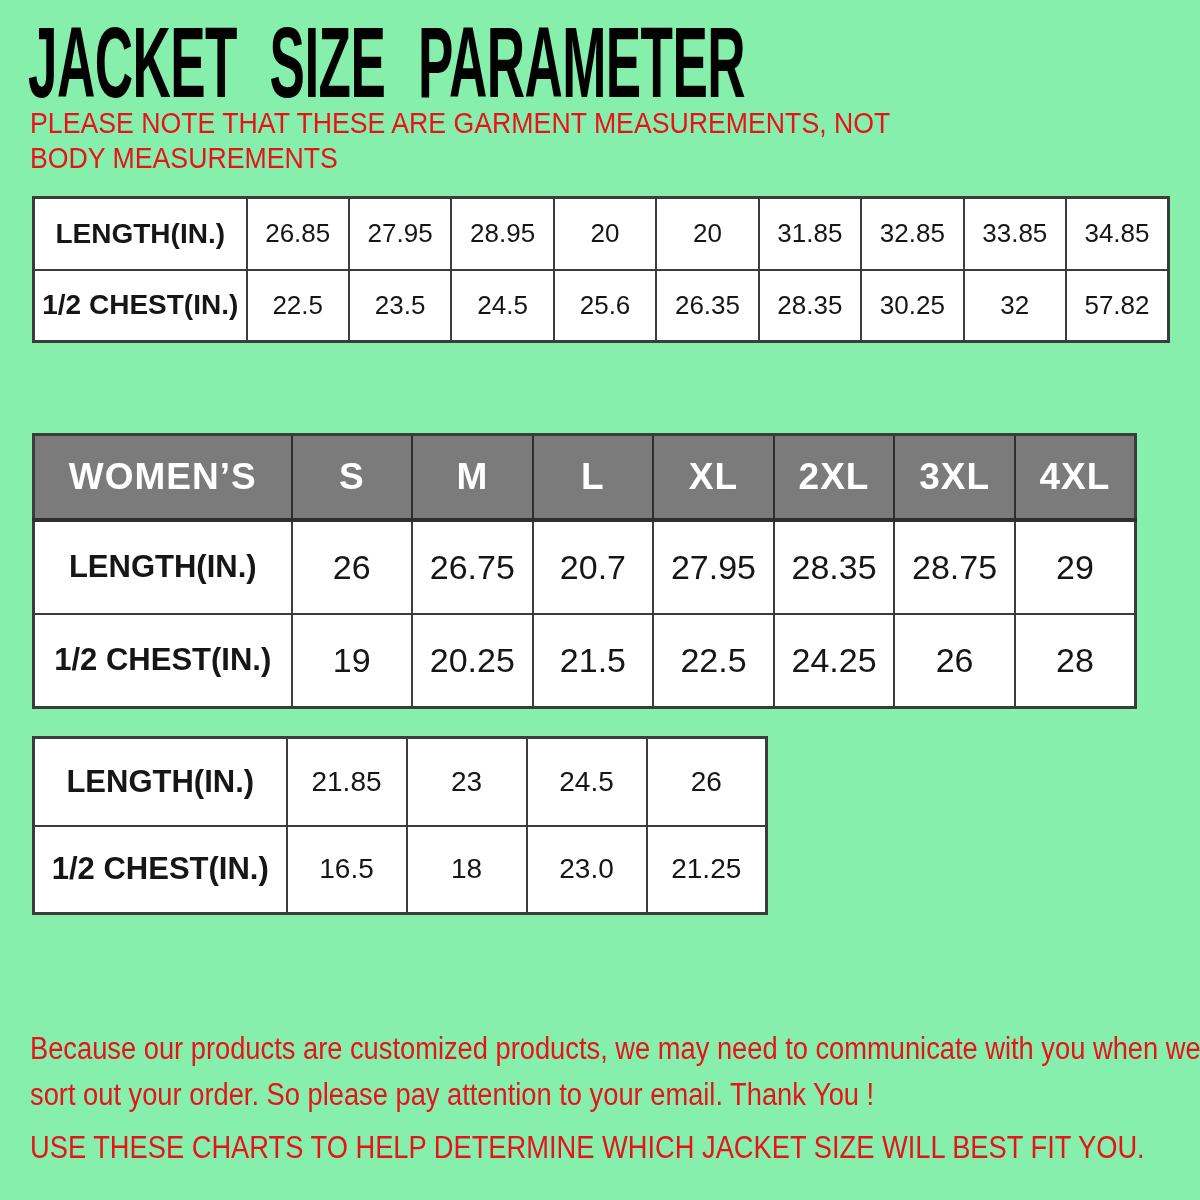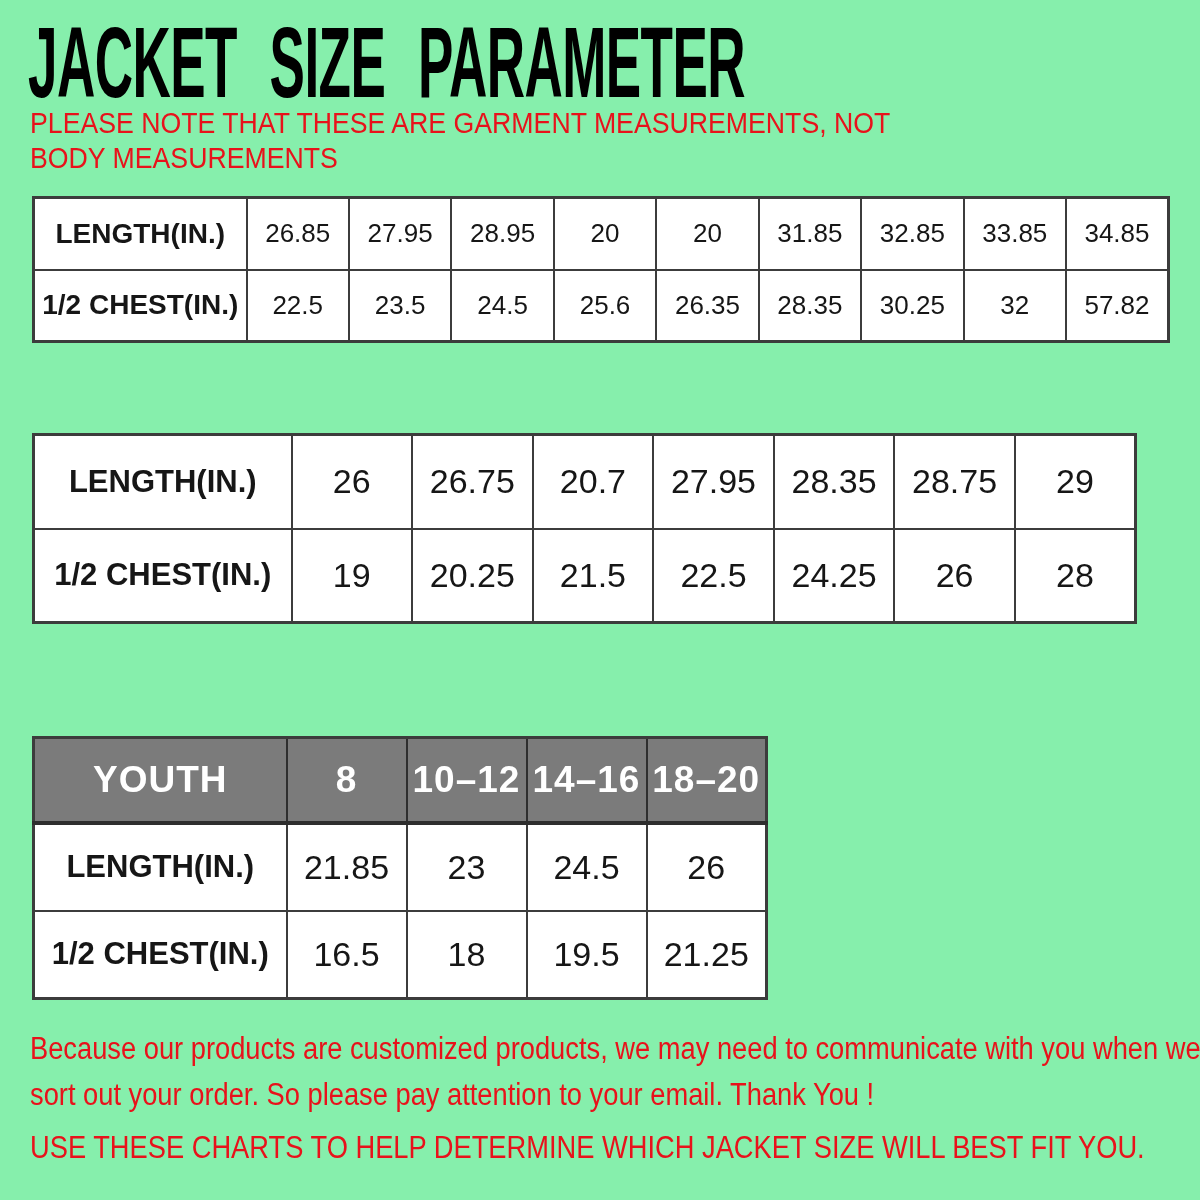--- a/index.html
+++ b/index.html
@@ -49,21 +49,21 @@
   .t-womens tr.data{height:94px;}
   .t-womens th{font-size:37px;}
   .t-womens td{font-size:34px;}
   .t-womens td.label{font-size:31px;}
 
   .t-youth{left:32px;top:736px;width:736px;}
   .t-youth col.c-label{width:253px;}
   .t-youth tr.head{height:85px;}
   .t-youth tr.data{height:88px;}
   .t-youth th{font-size:37px;}
-  .t-youth td{font-size:34px;}
+  .t-youth td{font-size:28px;}
   .t-youth td.label{font-size:31px;}
 
   
   .notice{
     position:absolute;left:30px;top:1026px;width:1340px;margin:0;
     font-size:31px;line-height:46px;color:#e8121b;
     transform:scaleX(0.88);transform-origin:left top;
   }
   .usage{
     position:absolute;left:30px;top:1128px;width:1340px;margin:0;
@@ -126,20 +126,30 @@
         <col class="c-label">
         <col>
         <col>
         <col>
         <col>
         <col>
         <col>
         <col>
       </colgroup>
     <tbody>
+      <tr class="head">
+        <th>WOMEN’S</th>
+        <th>S</th>
+        <th>M</th>
+        <th>L</th>
+        <th>XL</th>
+        <th>2XL</th>
+        <th>3XL</th>
+        <th>4XL</th>
+      </tr>
       <tr class="data">
         <td class="label">LENGTH(IN.)</td>
         <td>26</td>
         <td>26.75</td>
         <td>20.7</td>
         <td>27.95</td>
         <td>28.35</td>
         <td>28.75</td>
         <td>29</td>
       </tr>
@@ -158,39 +168,32 @@
 
   <table class="size-table t-youth">
     <colgroup>
         <col class="c-label">
         <col>
         <col>
         <col>
         <col>
       </colgroup>
     <tbody>
-      <tr class="head">
-        <th>YOUTH</th>
-        <th>8</th>
-        <th>10–12</th>
-        <th>14–16</th>
-        <th>18–20</th>
-      </tr>
       <tr class="data">
         <td class="label">LENGTH(IN.)</td>
         <td>21.85</td>
         <td>23</td>
         <td>24.5</td>
         <td>26</td>
       </tr>
       <tr class="data">
         <td class="label">1/2 CHEST(IN.)</td>
         <td>16.5</td>
         <td>18</td>
-        <td>19.5</td>
+        <td>23.0</td>
         <td>21.25</td>
       </tr>
     </tbody>
   </table>
 
   <p class="notice">Because our products are customized products, we may need to communicate with you when we sort out your order. So please pay attention to your email. Thank You !</p>
 
   <p class="usage">USE THESE CHARTS TO HELP DETERMINE WHICH JACKET SIZE WILL BEST FIT YOU.</p>
 
 </div>

